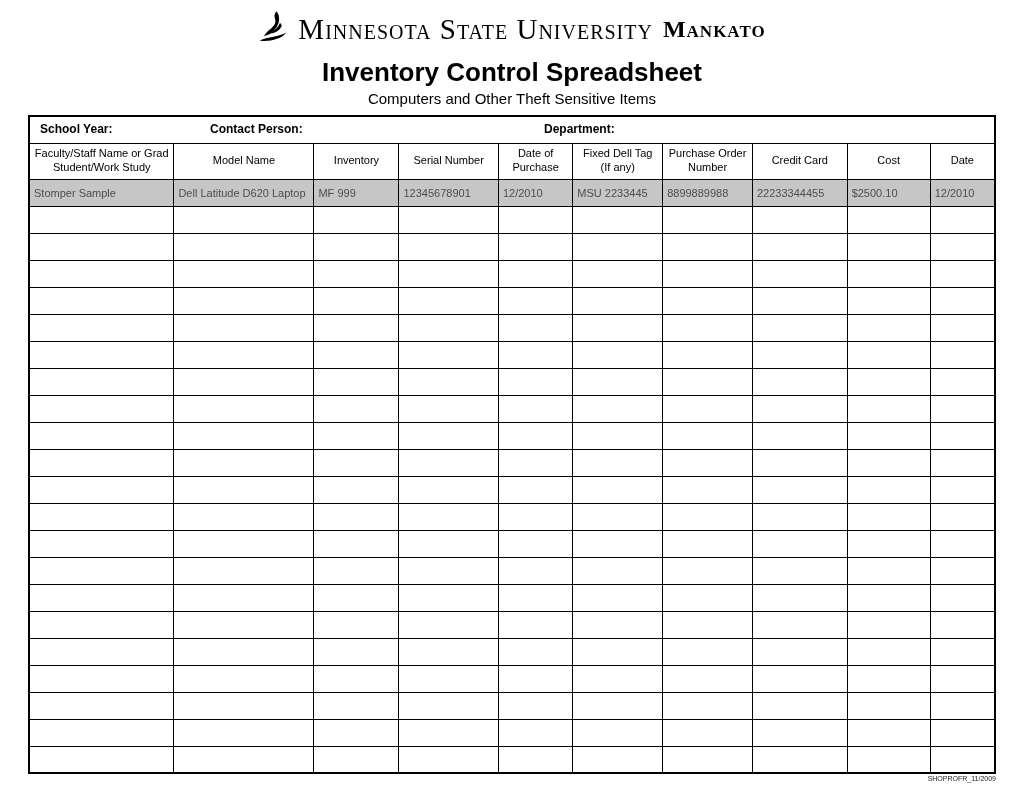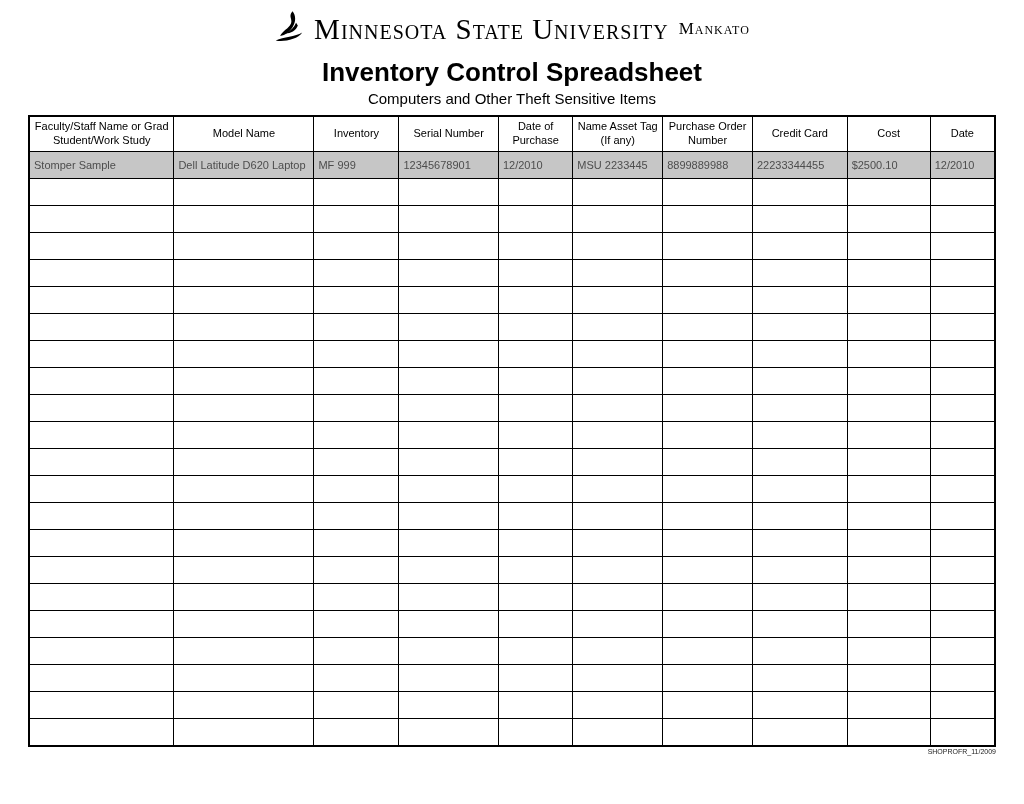--- a/index.html
+++ b/index.html
@@ -20,21 +20,21 @@
   }
   .logo { width: 30px; height: 36px; display: inline-block; }
   .univ-name {
     font-family: "Liberation Serif", serif;
     font-variant: small-caps;
     font-size: 29px; letter-spacing: 1px; font-weight: 500;
   }
   .univ-city {
     font-family: "Liberation Serif", serif;
     font-variant: small-caps;
-    font-size: 17px; letter-spacing: 1px; font-weight: 400;
+    font-size: 24px; letter-spacing: 1px; font-weight: 700;
   }
   .doc-title {
     font-size: 26px; font-weight: bold; line-height: 1.1; margin-top: 10px;
     letter-spacing: 0px;
   }
   .doc-subtitle { font-size: 15px; margin-top: 3px; }
 
   
   .sheet {
     width: 968px; margin: 8px auto 0 auto;
@@ -101,27 +101,36 @@
       <col style="width:8.8%">
       <col style="width:10.3%">
       <col style="width:7.7%">
       <col style="width:9.3%">
       <col style="width:9.3%">
       <col style="width:9.8%">
       <col style="width:8.6%">
       <col style="width:6.7%">
     </colgroup>
     <tbody>
+      <tr>
+        <td class="info-cell" colspan="10">
+          <div class="info-inner">
+            <span class="info-label info-school">School Year:</span>
+            <span class="info-label info-contact">Contact Person:</span>
+            <span class="info-label info-dept">Department:</span>
+          </div>
+        </td>
+      </tr>
       <tr class="head-row">
         <th>Faculty/Staff Name or Grad Student/Work Study</th>
         <th>Model Name</th>
         <th>Inventory</th>
         <th>Serial Number</th>
         <th>Date of Purchase</th>
-        <th>Name Asset Tag (If any)</th>
+        <th>Fixed Dell Tag (If any)</th>
         <th>Purchase Order Number</th>
         <th>Credit Card</th>
         <th>Cost</th>
         <th>Date</th>
       </tr>
       <tr class="sample-row">
         <td>Stomper Sample</td>
         <td>Dell Latitude D620 Laptop</td>
         <td>MF 999</td>
         <td>12345678901</td>

